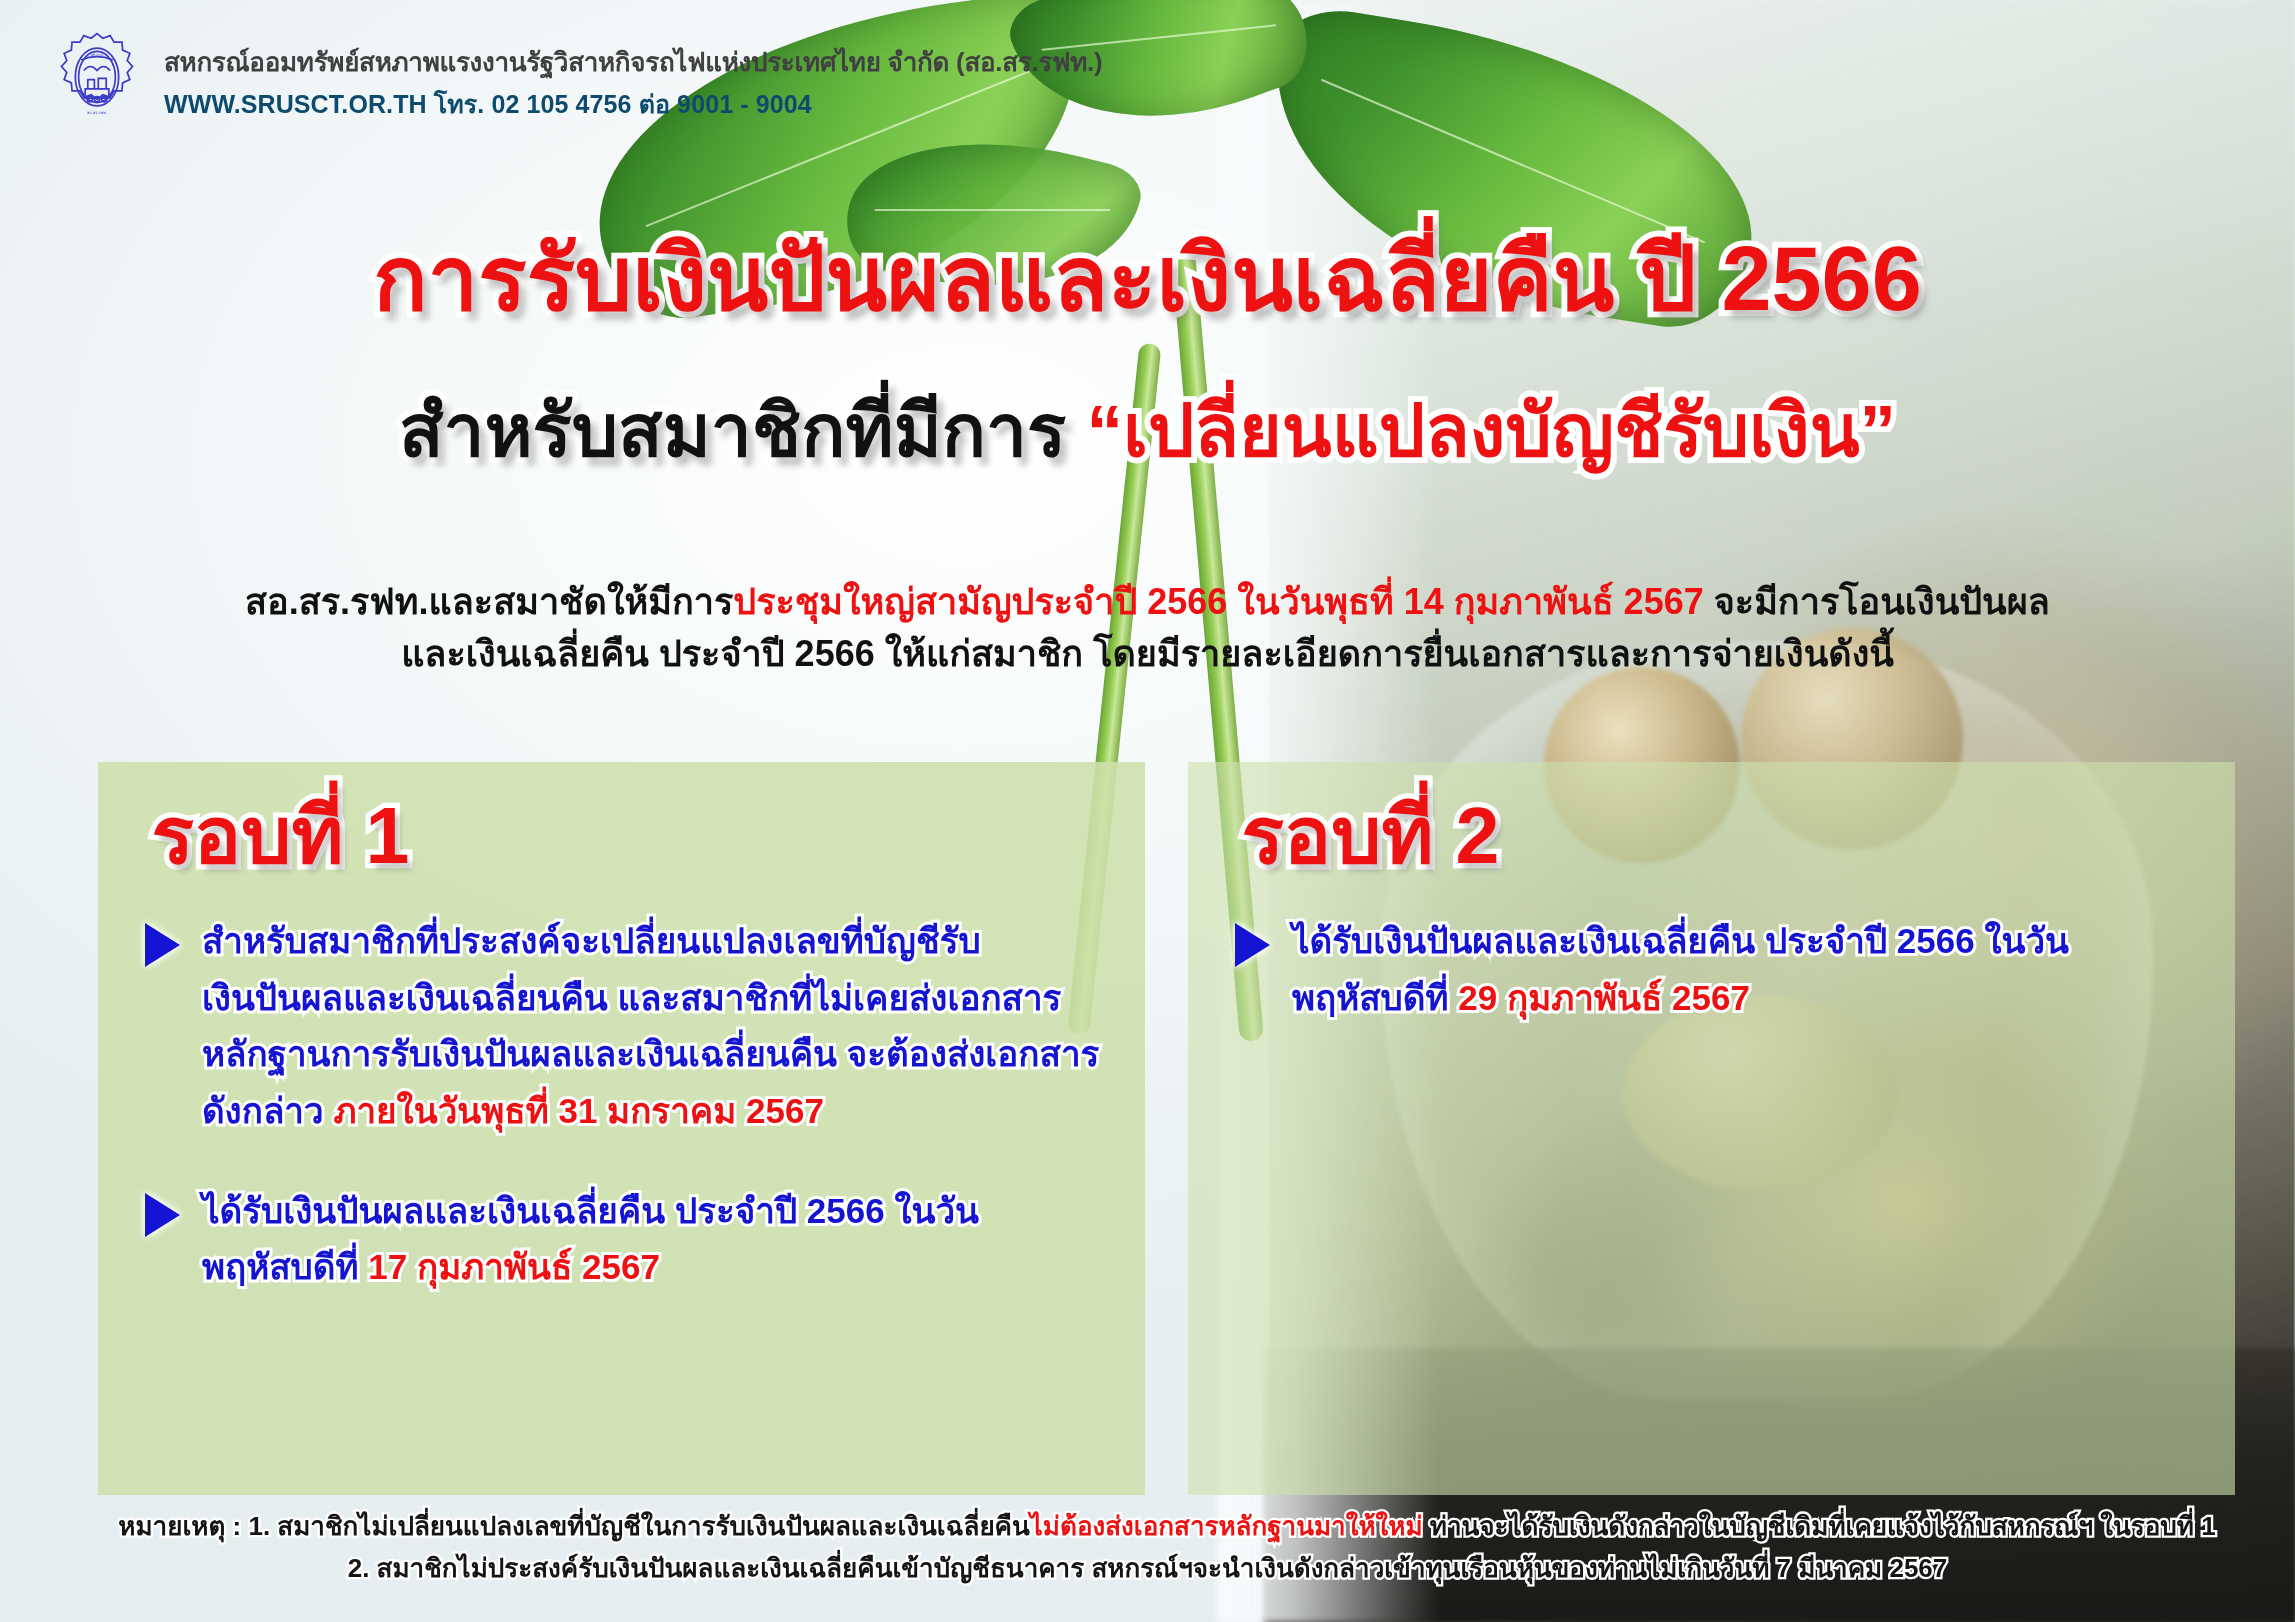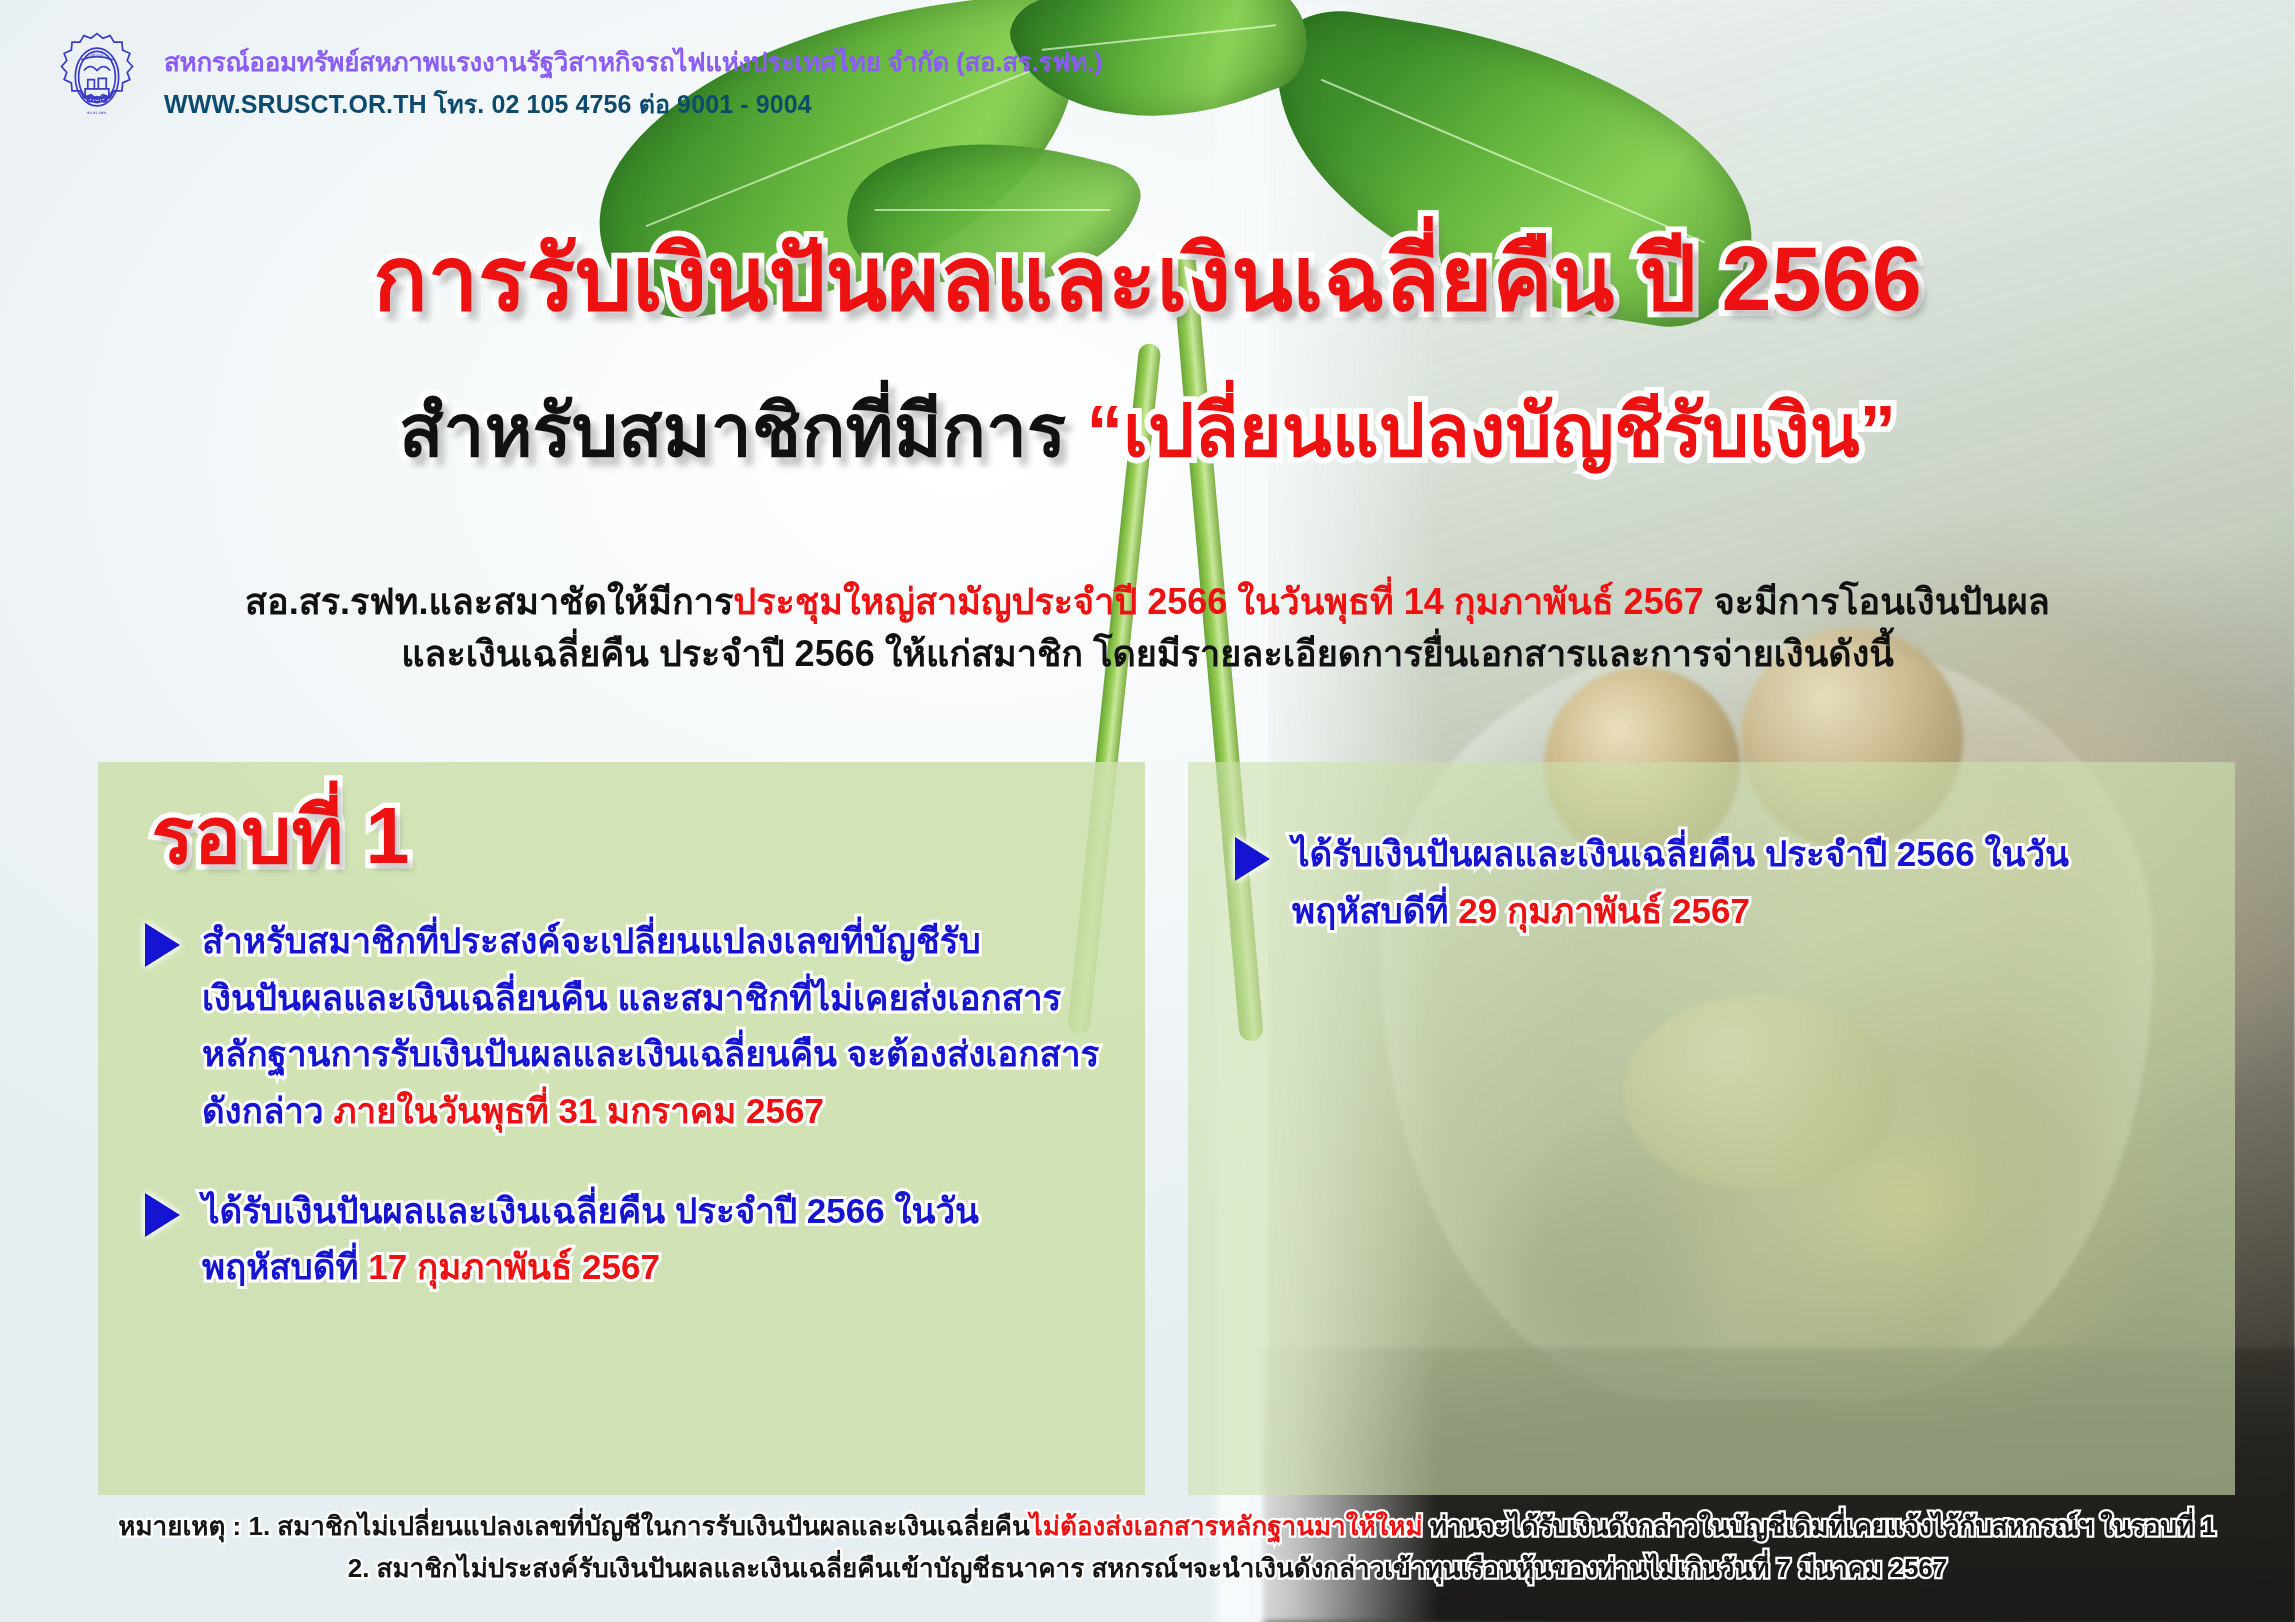--- a/index.html
+++ b/index.html
@@ -68,21 +68,21 @@
     position:absolute; left:8%; top:46%; width:84%; height:2px;
     background:rgba(236,255,220,.65); transform:rotate(-14deg); border-radius:2px;
   }
   .leaf.lr .vein{ transform:rotate(14deg); }
 
   
   #header{ position:absolute; left:0; top:0; width:100%; height:151px; z-index:6; }
   .logo{ position:absolute; left:51px; top:31px; width:92px; height:92px; }
   .org-name{
     position:absolute; left:164px; top:41px;
-    font-size:26px; font-weight:700; color:#8b5cf6; letter-spacing:-0.3px; white-space:nowrap;
+    font-size:26px; font-weight:700; color:#404040; letter-spacing:-0.3px; white-space:nowrap;
   }
   .org-contact{
     position:absolute; left:164px; top:84px;
     font-size:25px; font-weight:700; color:#0c4a6e; letter-spacing:0.1px; white-space:nowrap;
   }
 
   
   .outline-red{
     color:#ee1111;
     -webkit-text-stroke:11.8px #ffffff;
@@ -234,20 +234,21 @@
       <div class="btxt"><span>สำหรับสมาชิกที่ประสงค์จะเปลี่ยนแปลงเลขที่บัญชีรับเงินปันผลและเงินเฉลี่ยนคืน และสมาชิกที่ไม่เคยส่งเอกสารหลักฐานการรับเงินปันผลและเงินเฉลี่ยนคืน จะต้องส่งเอกสารดังกล่าว </span><span class="red">ภายในวันพุธที่ 31 มกราคม 2567</span></div>
     </div>
     <div class="bullet">
       <div class="tri"></div>
       <div class="btxt"><span>ได้รับเงินปันผลและเงินเฉลี่ยคืน ประจำปี 2566 ในวันพฤหัสบดีที่ </span><span class="red">17 กุมภาพันธ์ 2567</span></div>
     </div>
   </div>
 </div>
 
 <div class="panel" id="panel2">
+  <div class="panel-title">รอบที่ 2</div>
   <div class="bullets">
     <div class="bullet">
       <div class="tri"></div>
       <div class="btxt"><span>ได้รับเงินปันผลและเงินเฉลี่ยคืน ประจำปี 2566 ในวันพฤหัสบดีที่ </span><span class="red">29 กุมภาพันธ์ 2567</span></div>
     </div>
   </div>
 </div>
 
 <div id="notes">
   <span class="nrow"><span>หมายเหตุ : 1. สมาชิกไม่เปลี่ยนแปลงเลขที่บัญชีในการรับเงินปันผลและเงินเฉลี่ยคืน</span><span class="red">ไม่ต้องส่งเอกสารหลักฐานมาให้ใหม่</span><span> ท่านจะได้รับเงินดังกล่าวในบัญชีเดิมที่เคยแจ้งไว้กับสหกรณ์ฯ ในรอบที่ 1</span></span>

